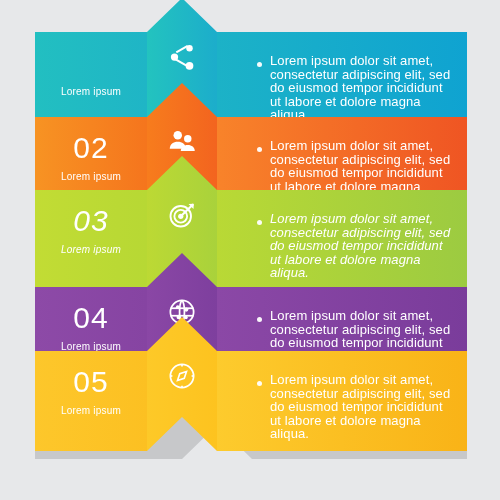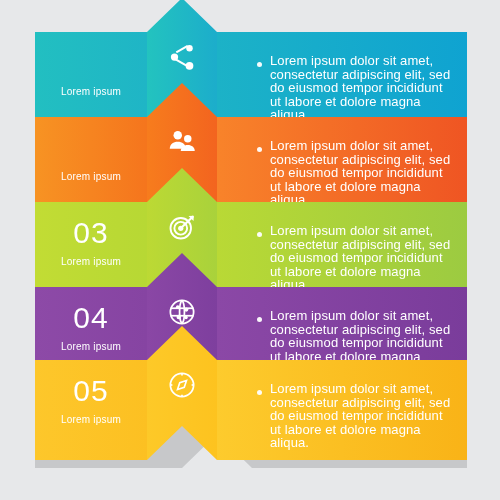--- a/index.html
+++ b/index.html
@@ -62,22 +62,22 @@
   .textbox .bullet{
     position:absolute;left:40px;top:30px;width:5px;height:5px;
     border-radius:50%;background:#fff;opacity:.95;
   }
   .textbox p{
     position:absolute;left:53px;top:22px;right:14px;margin:0;
     font-size:13px;line-height:13.5px;letter-spacing:.1px;
   }
 
   
-  #r1{top:32px;}  #r2{top:117px;} #r3{top:202px;}
-  #r4{top:287px;} #r5{top:360px;padding-left:8px;}
+  #r1{top:32px;}  #r2{top:117px;} #r3{top:190px;font-style:italic;}
+  #r4{top:287px;} #r5{top:351px;padding-left:8px;}
 
   
   #r1 .numbox{background:linear-gradient(90deg,#22bfc1,#1fb5c6);}
   #r1 .arrow .shape{background:linear-gradient(90deg,#23c3bf,#1cadcb);}
   #r1 .textbox{background:linear-gradient(90deg,#1cb2c7,#0fa3d1);}
 
   #r2 .numbox{background:linear-gradient(90deg,#f79323,#f5751d);}
   #r2 .arrow .shape{background:linear-gradient(90deg,#f77c1d,#f3641f);}
   #r2 .textbox{background:linear-gradient(90deg,#f8832a,#ef5523);}
 
@@ -121,20 +121,21 @@
     <div class="textbox">
       <span class="bullet"></span>
       <p>Lorem ipsum dolor sit amet, consectetur adipiscing elit, sed do eiusmod tempor incididunt ut labore et dolore magna aliqua.</p>
     </div>
   </div>
 
   <div class="row" id="r2">
     <div class="shade"></div>
 
     <div class="numbox">
+      <div class="num">02</div>
       <div class="sub">Lorem ipsum</div>
     </div>
 
     <div class="arrow">
       <div class="shape"></div>
       <div class="ico">
         <svg viewBox="0 0 24 24" fill="#ffffff">
           <circle cx="8.6" cy="6.6" r="3.4"></circle>
           <path d="M2.2 17.4c0-3.5 2.9-5.6 6.4-5.6s6.4 2.1 6.4 5.6z"></path>
           <circle cx="16.6" cy="9.4" r="3"></circle>

